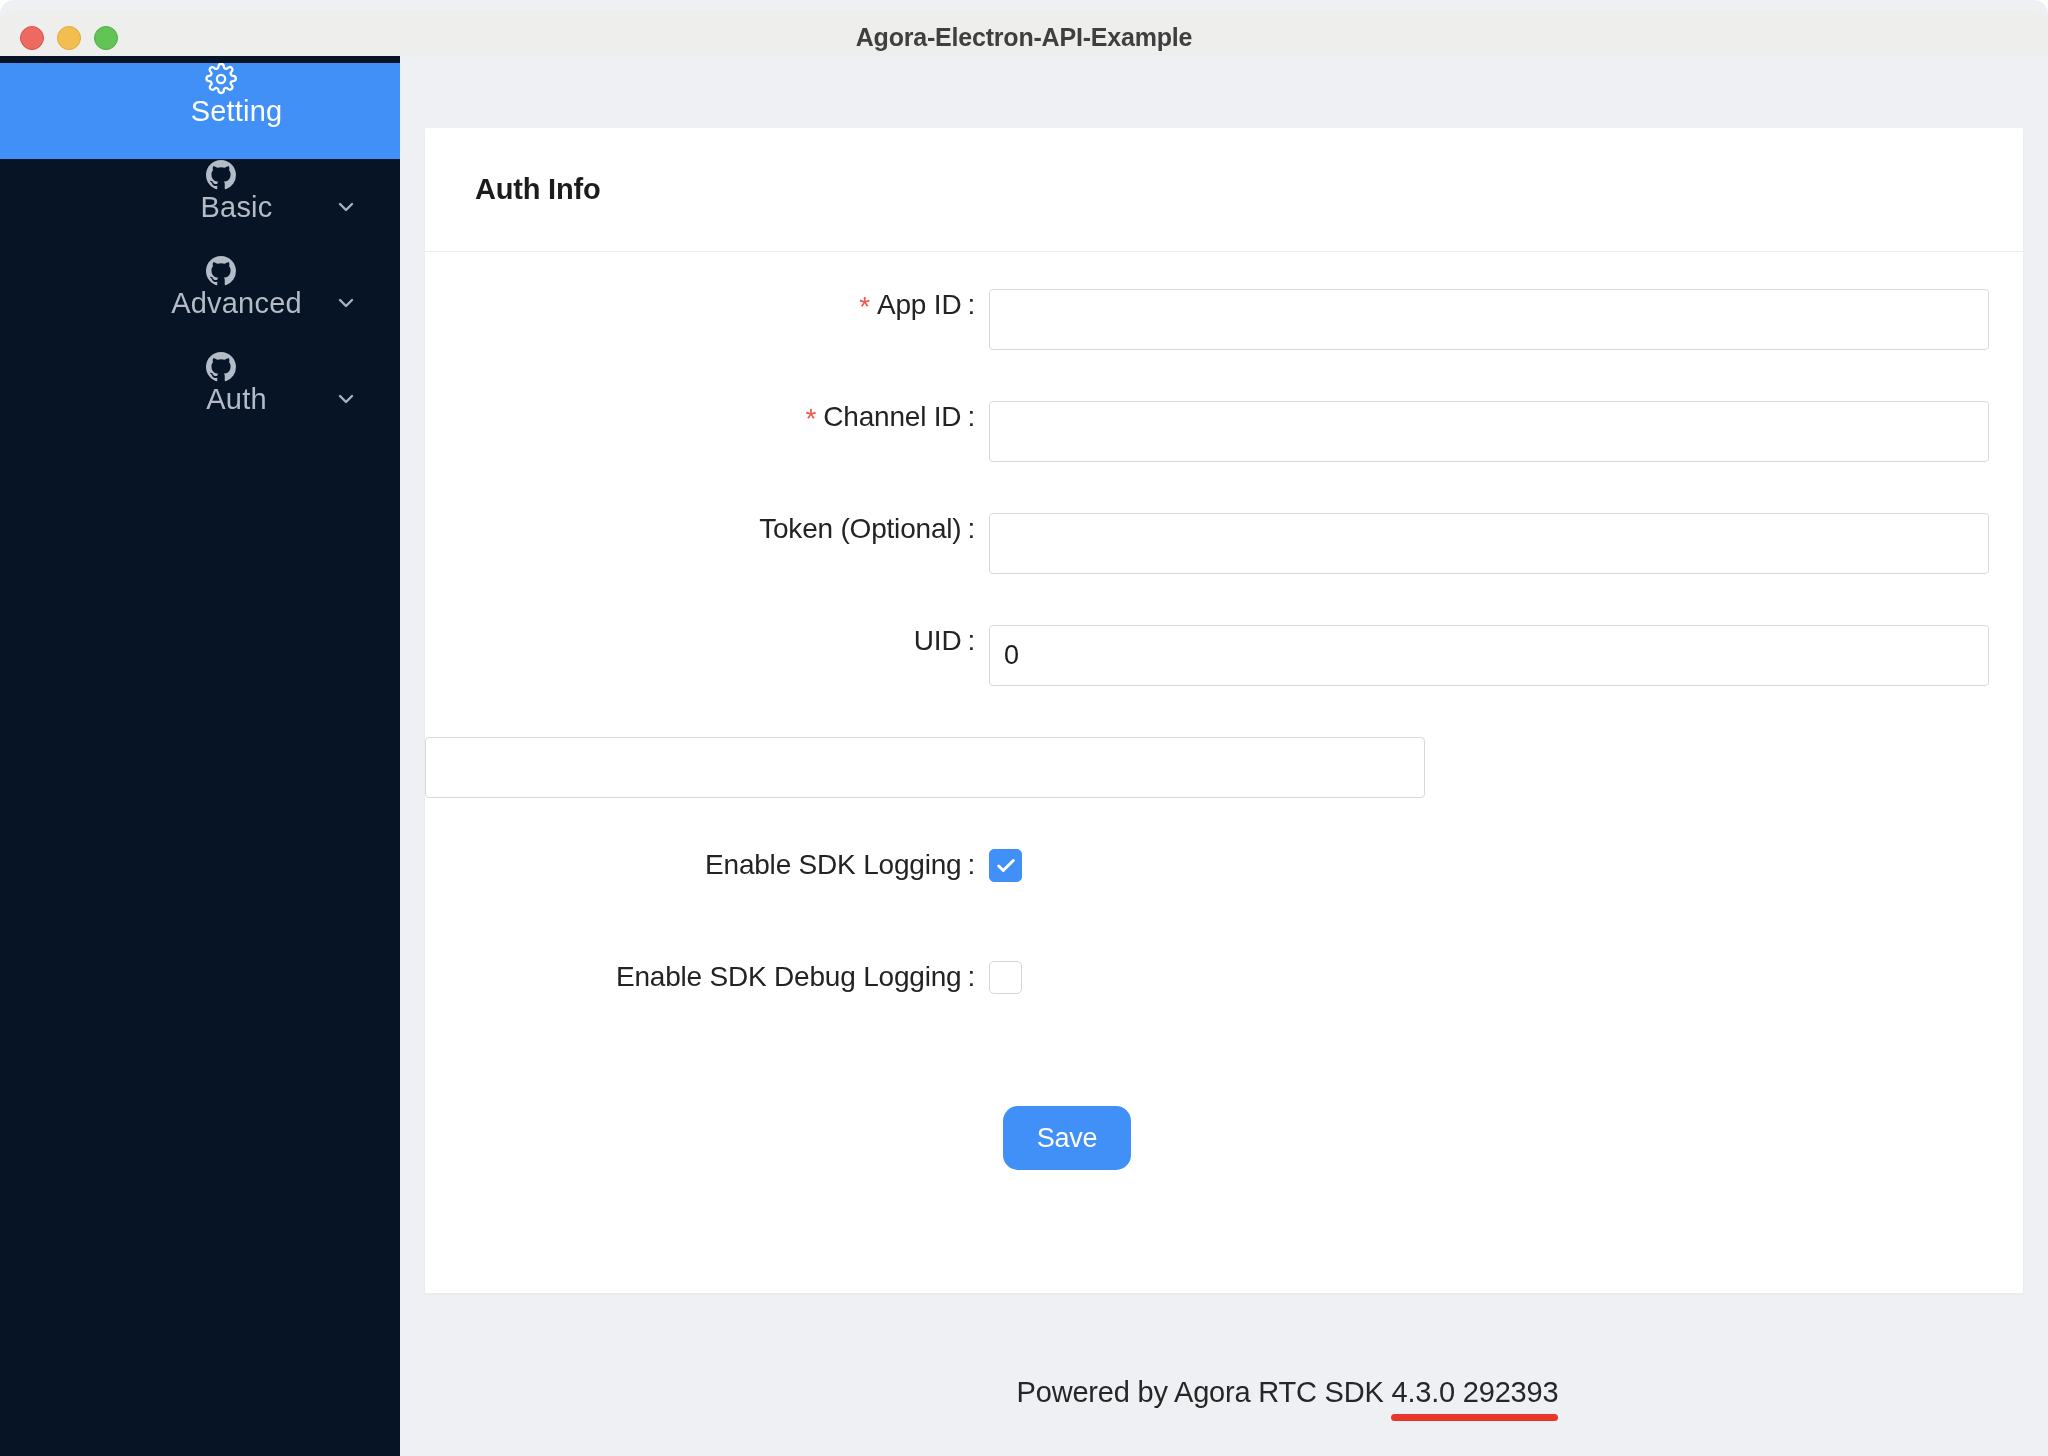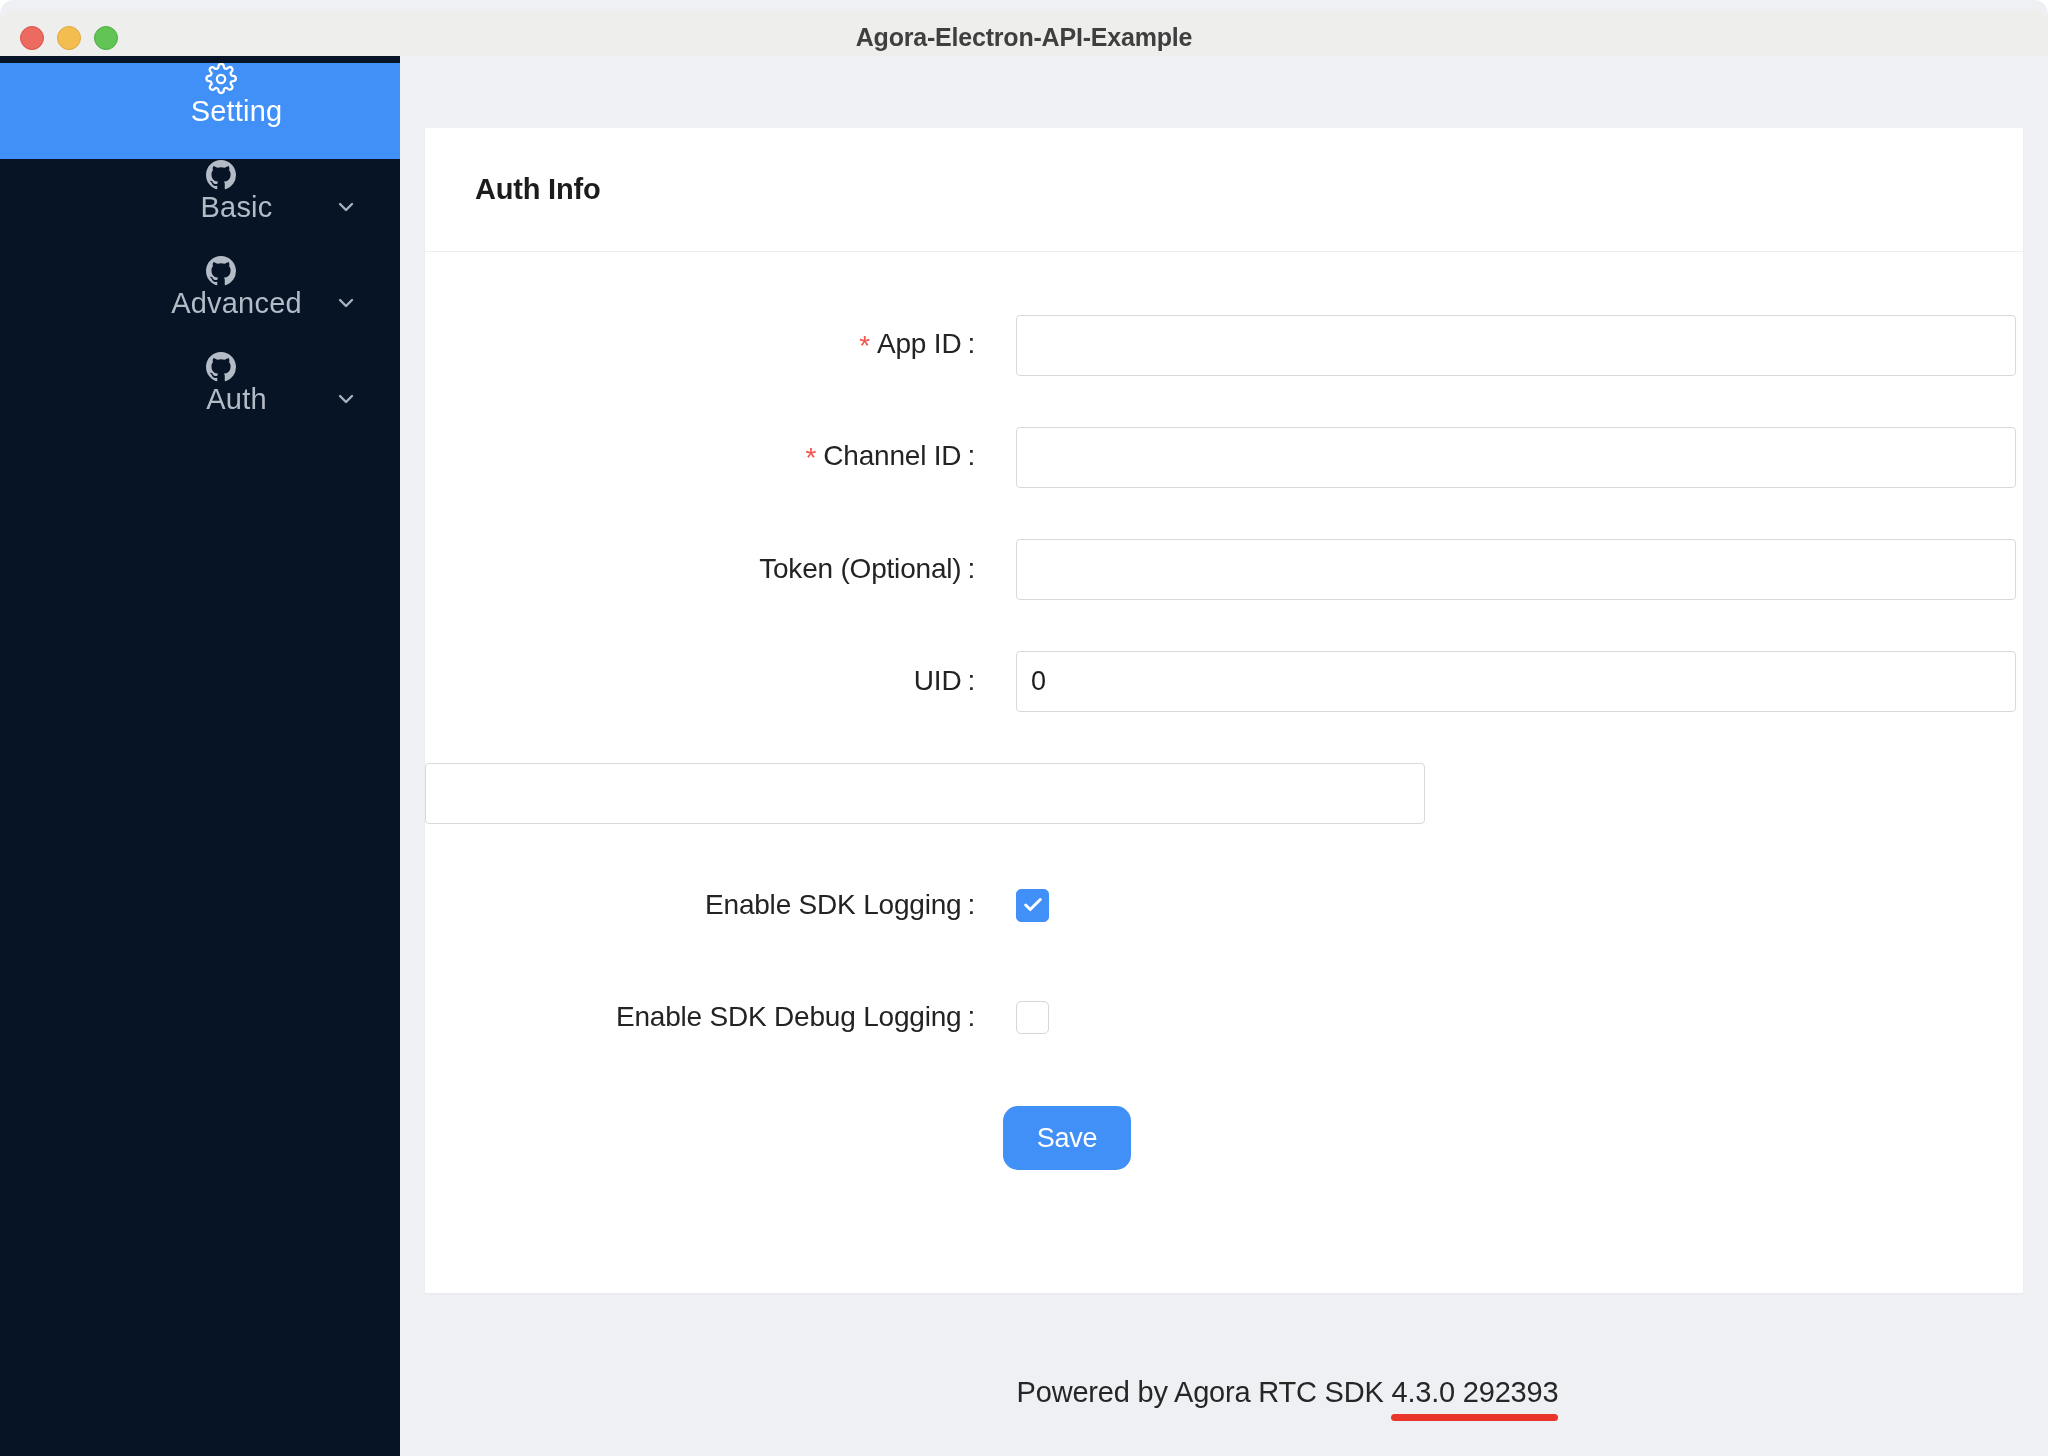--- a/index.html
+++ b/index.html
@@ -143,23 +143,22 @@
     color: #1c1c1c;
     letter-spacing: -0.2px;
   }
   .card-body {
     padding-top: 37px;
   }
 
   
   .form-row {
     display: flex;
-    align-items: center;
+    align-items: flex-start;
     height: 112px;
-    gap: 27px;
   }
   .form-label {
     width: 564px;
     text-align: right;
     padding-right: 14px;
     font-size: 28px;
     color: #232323;
     white-space: nowrap;
     letter-spacing: -0.2px;
   }

